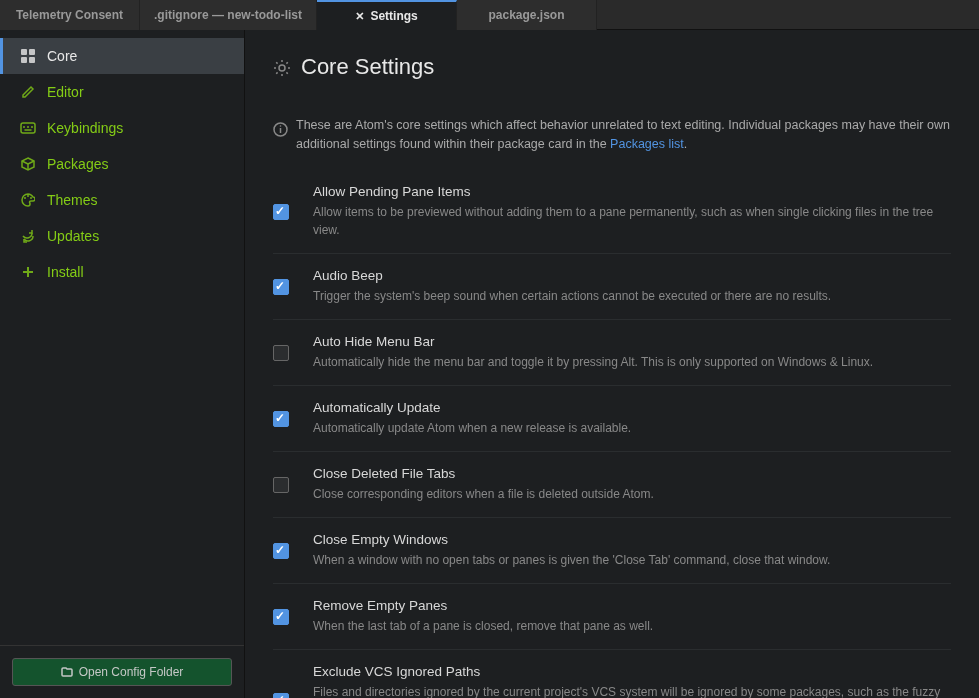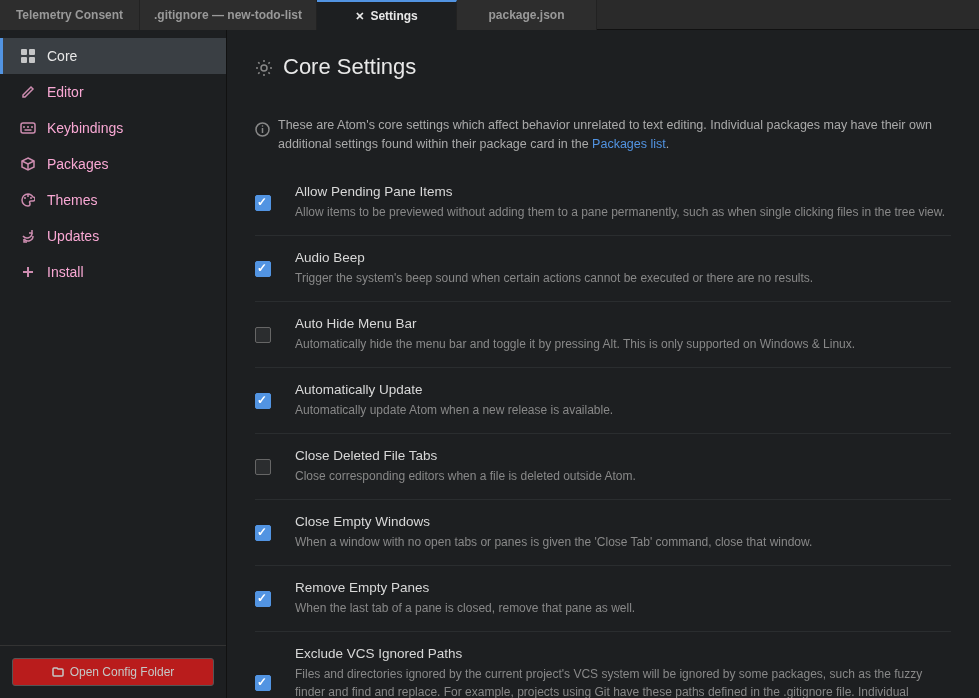--- a/index.html
+++ b/index.html
@@ -55,38 +55,38 @@
 
     
     .main-layout {
       display: flex;
       flex: 1;
       overflow: hidden;
     }
 
     
     .sidebar {
-      width: 227px;
+      width: 245px;
       background: #1d1f21;
       border-right: 1px solid #111;
       display: flex;
       flex-direction: column;
       flex-shrink: 0;
     }
     .sidebar-nav {
       flex: 1;
       overflow-y: auto;
       padding: 8px 0;
     }
     .sidebar-item {
       display: flex;
       align-items: center;
       padding: 9px 16px;
       cursor: pointer;
-      color: #f9a8d4;
+      color: #84cc16;
       font-size: 14px;
       border-left: 3px solid transparent;
     }
     .sidebar-item.active {
       background: #3a3f44;
       border-left: 3px solid #5294e2;
       color: #e8e8e8;
     }
     .sidebar-item .item-icon {
       width: 18px;
@@ -99,21 +99,21 @@
       opacity: 0.8;
     }
     .sidebar-footer {
       padding: 12px;
       border-top: 1px solid #333;
     }
     .open-config-btn {
       display: flex;
       align-items: center;
       justify-content: center;
-      background: #b91c1c;
+      background: #14532d;
       border: 1px solid #555;
       color: #c5c8c6;
       padding: 6px 12px;
       border-radius: 3px;
       cursor: pointer;
       font-size: 12px;
       width: 100%;
       gap: 6px;
     }
 

